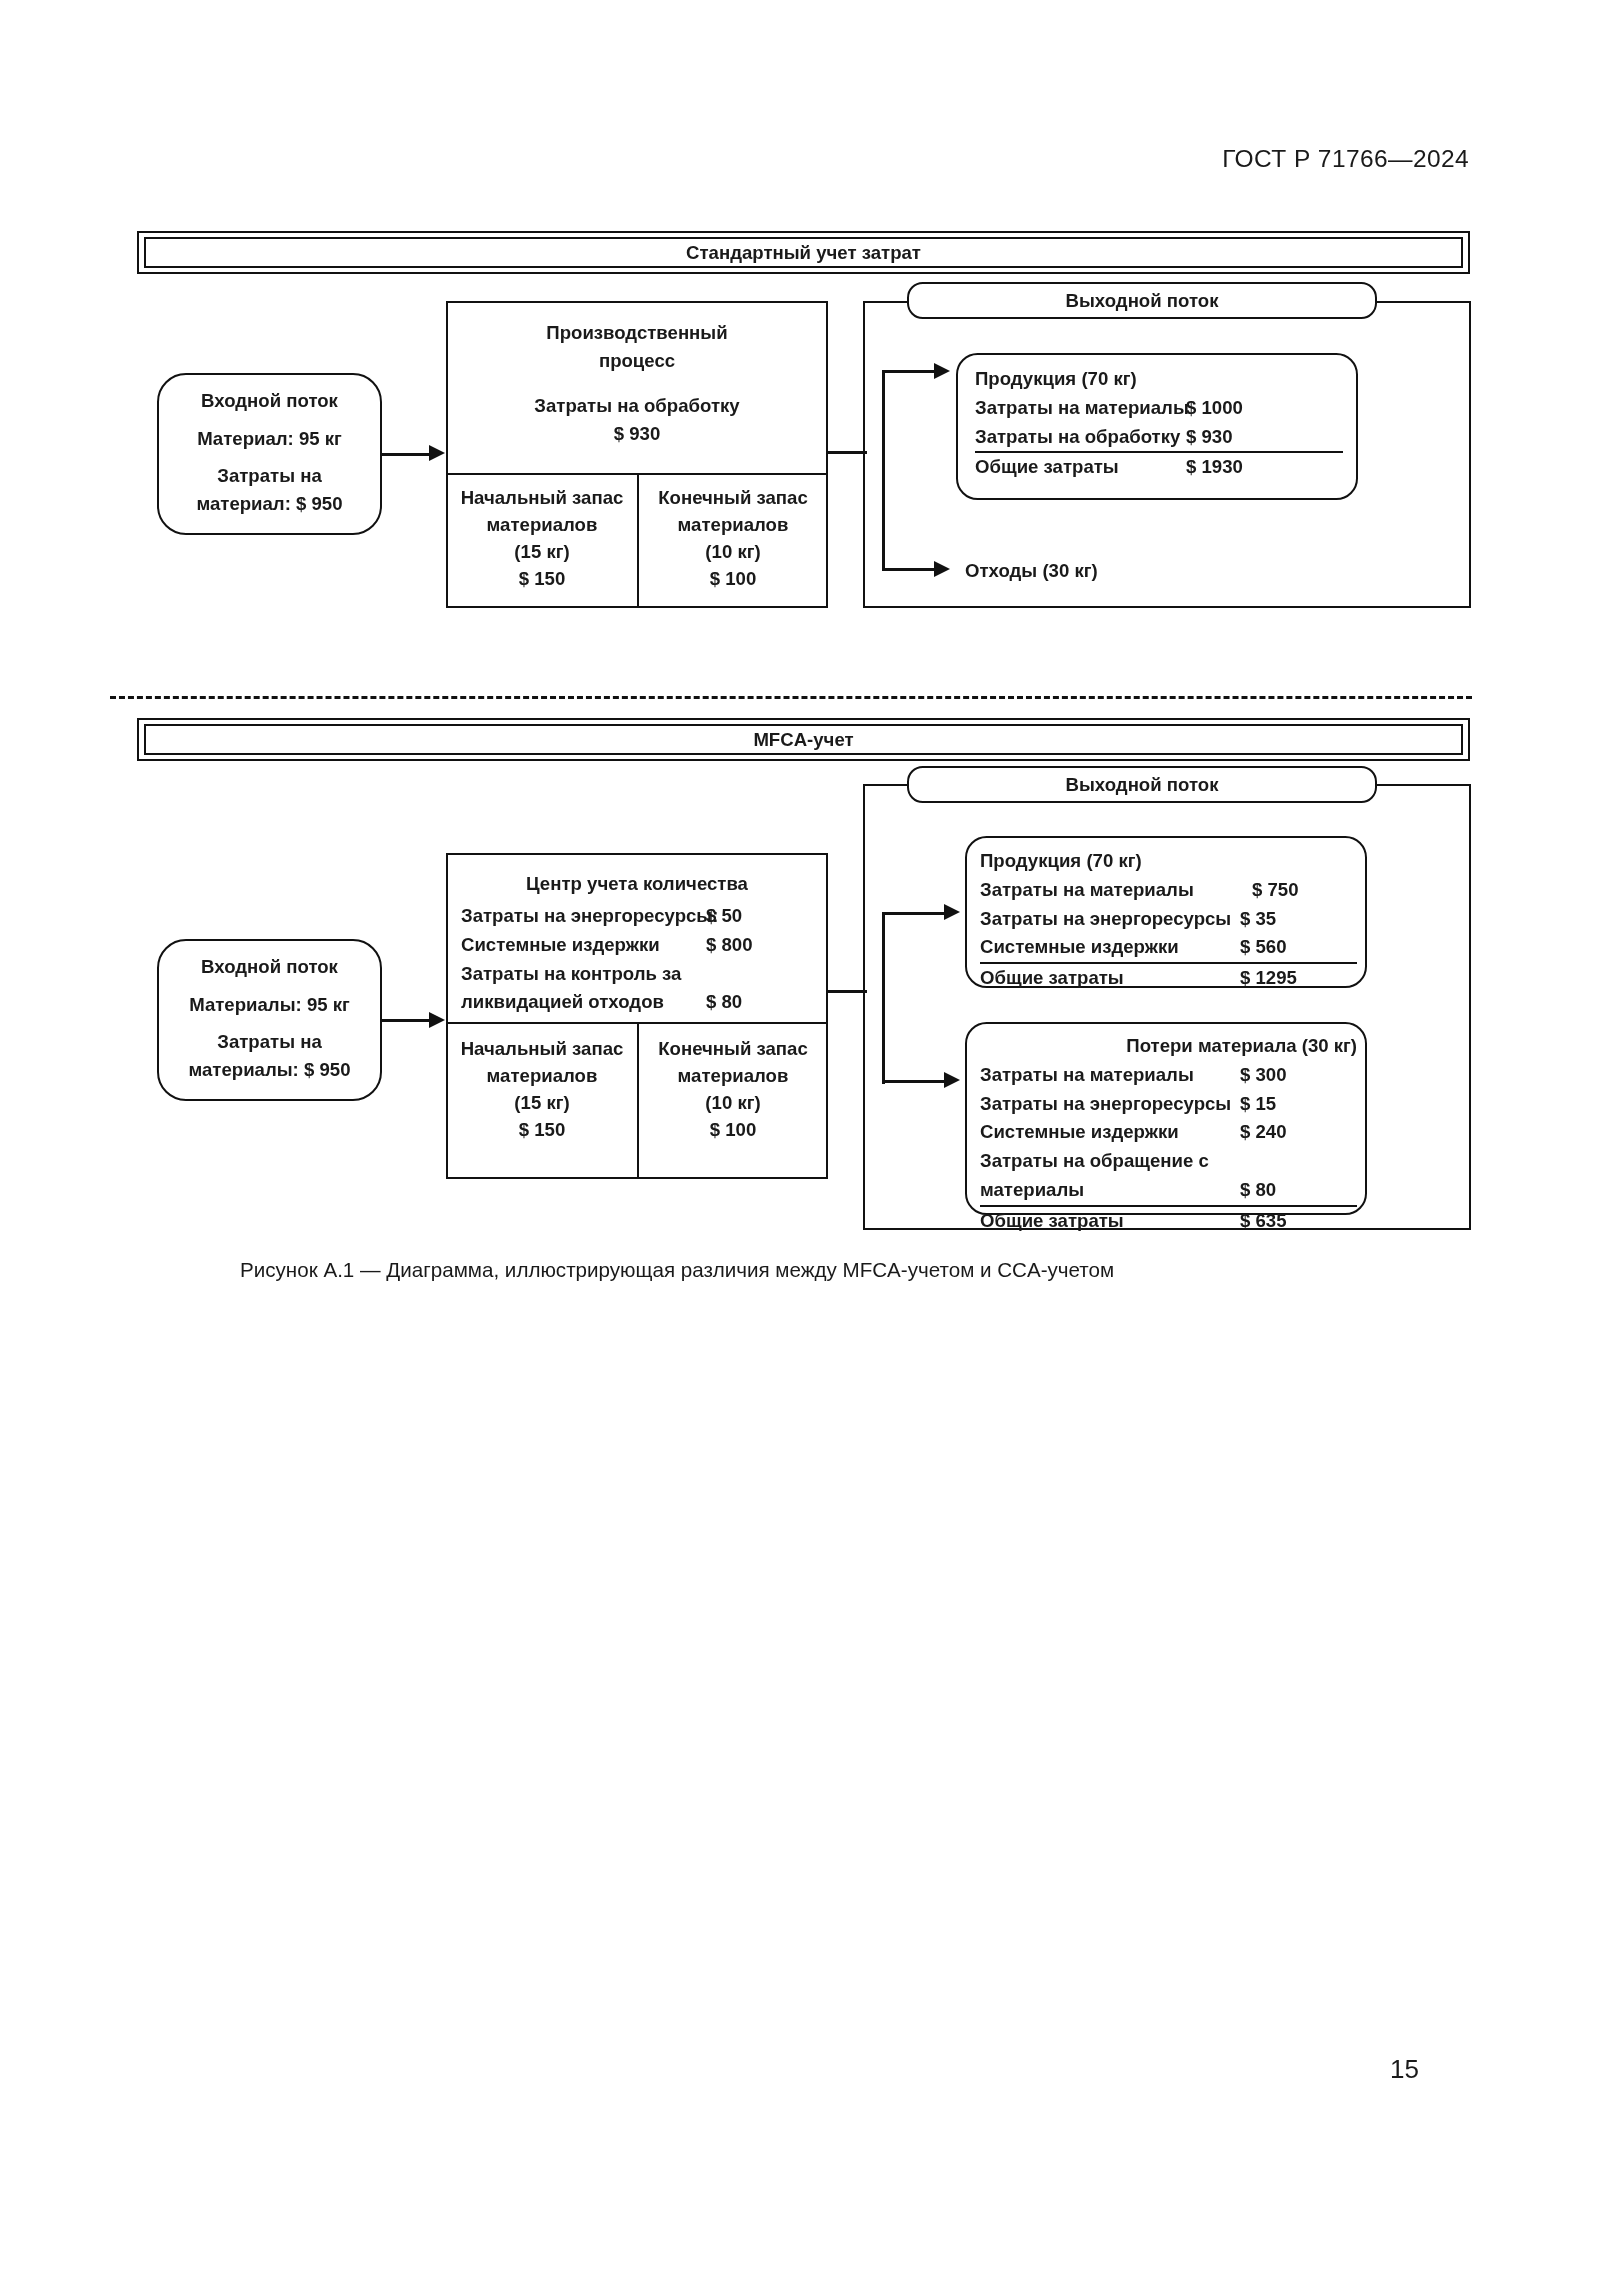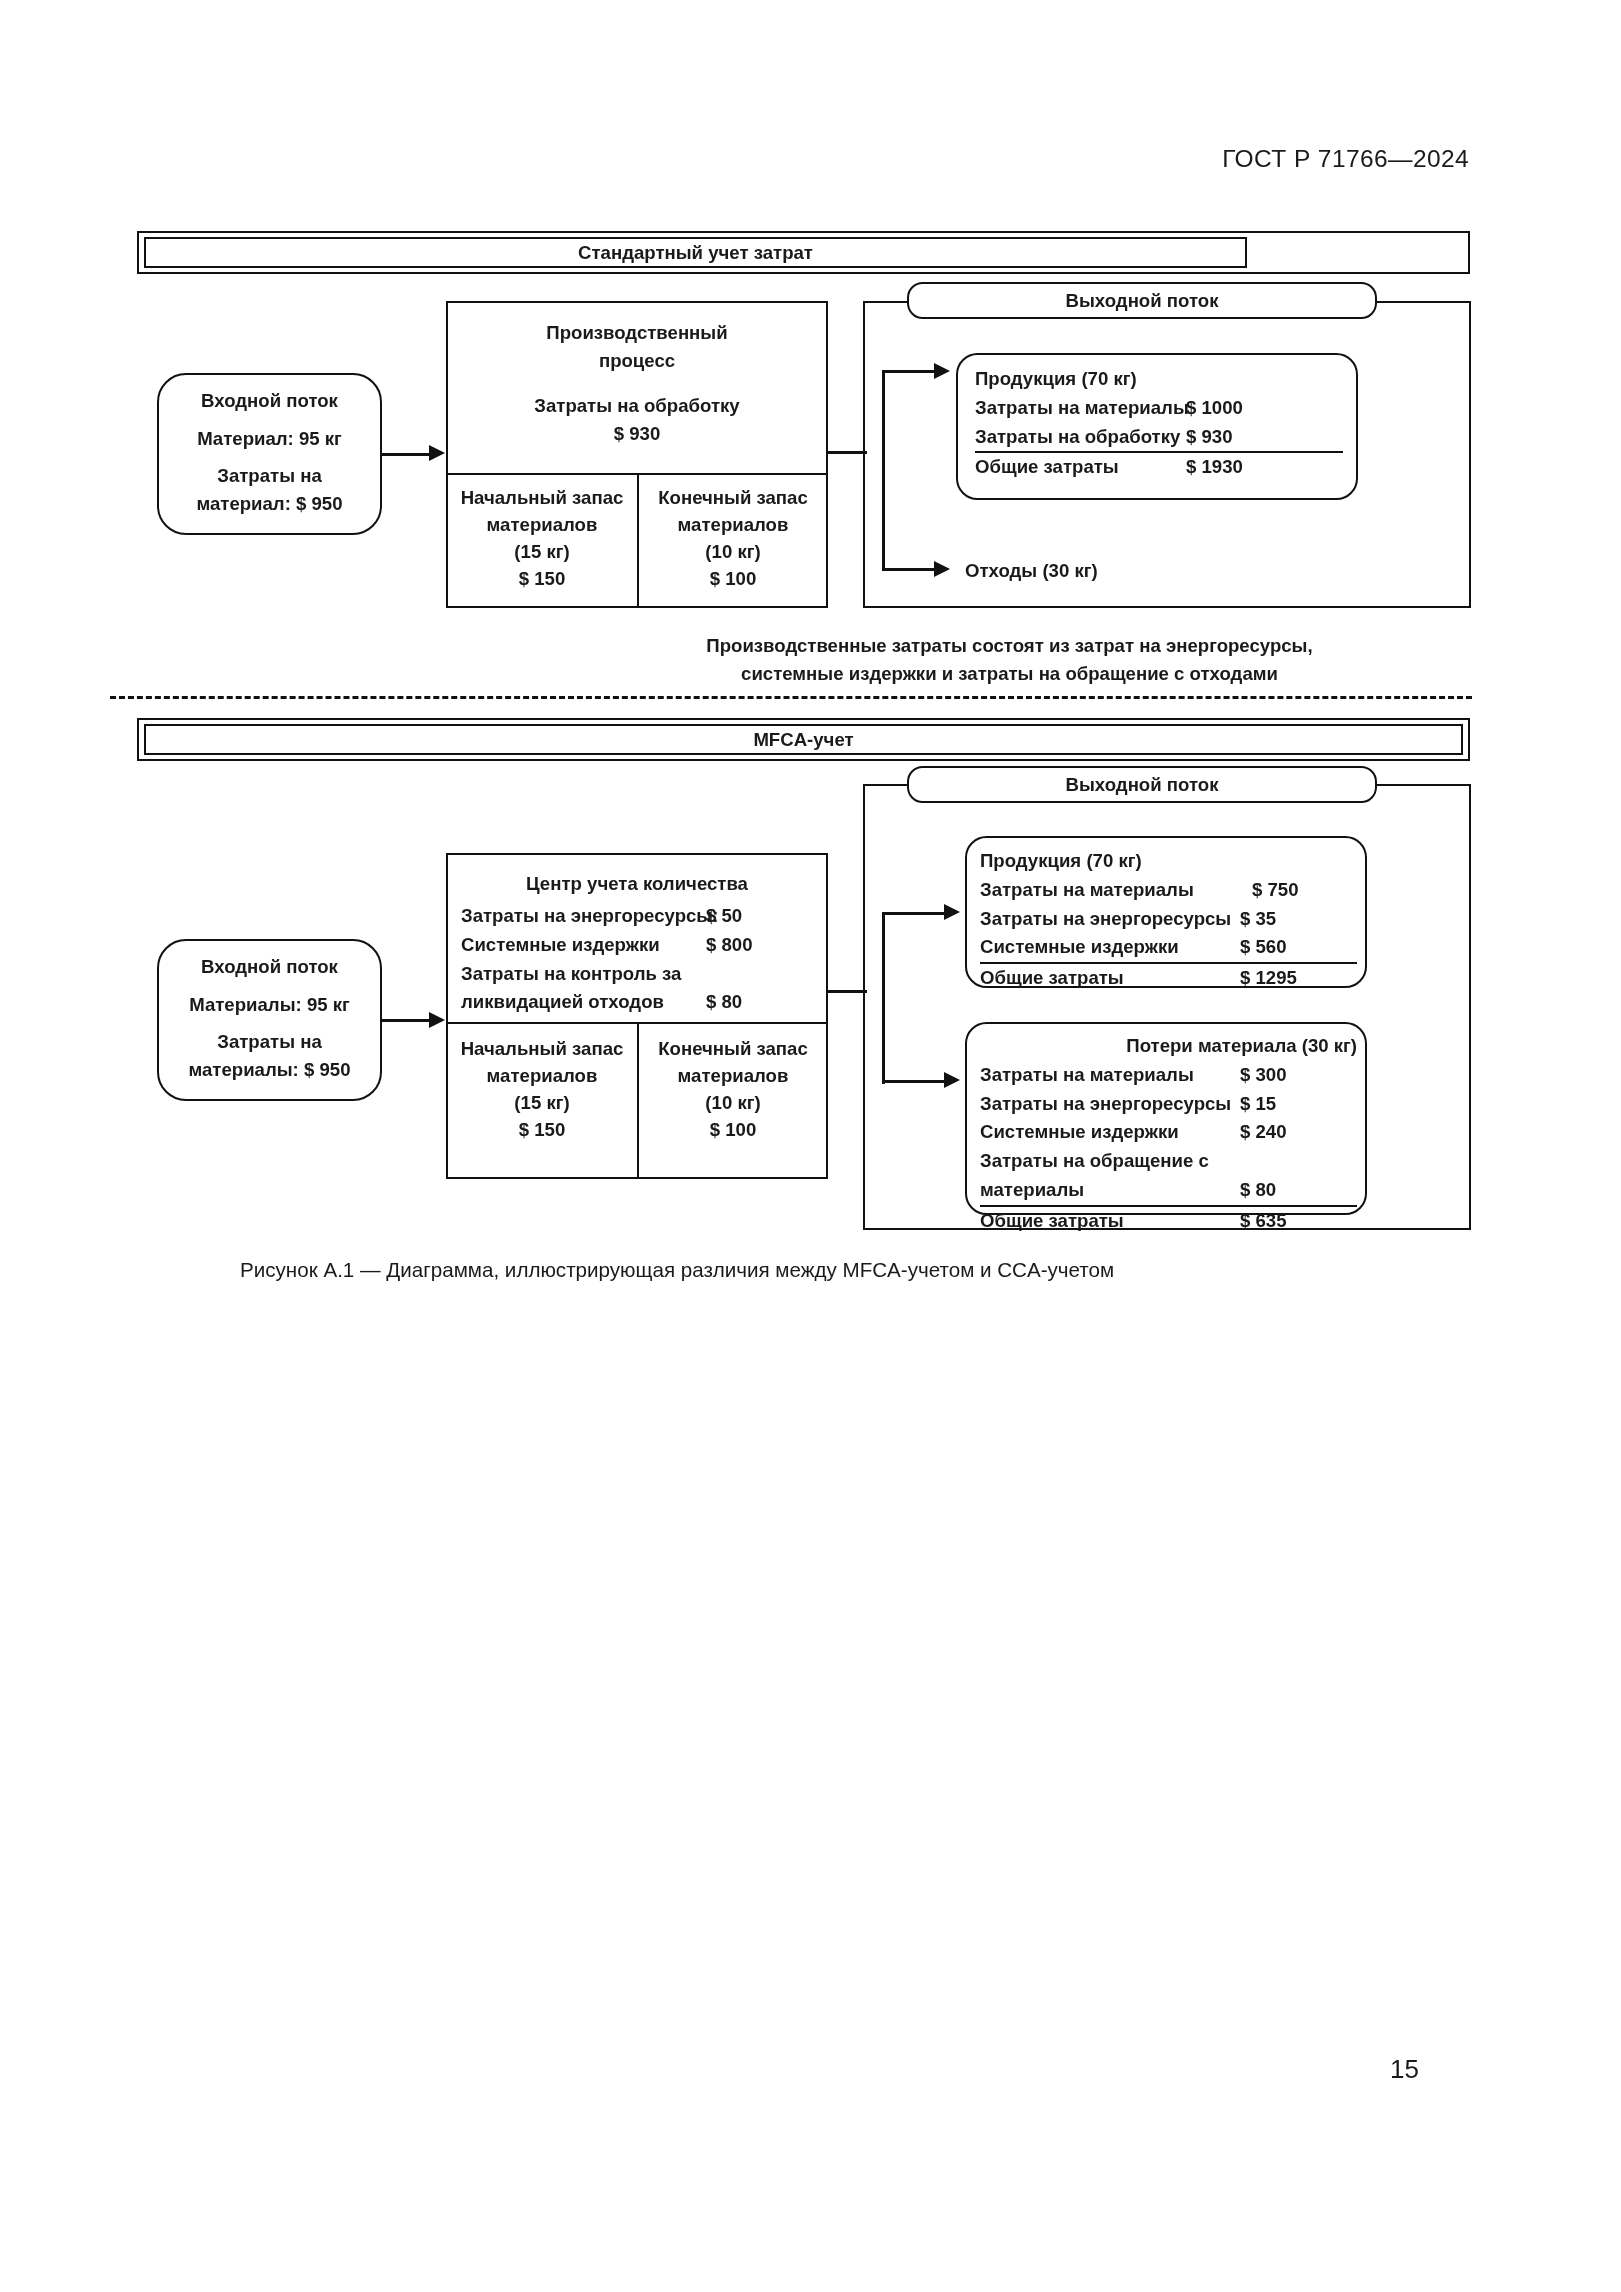--- a/index.html
+++ b/index.html
@@ -105,21 +105,21 @@
   .inv-title{ font-size:18.6px; font-weight:bold; line-height:1.45; text-align:center; }
 </style>
 </head>
 <body>
 
 <div class="page">
 
   <div class="doc-header">ГОСТ Р 71766—2024</div>
 
   <div class="section-frame" style="left:137px; top:231px; width:1333px; height:43px;"></div>
-  <div class="section-banner" style="left:144px; top:237px; width:1103px; height:31px;">
+  <div class="section-banner" style="left:144px; top:237px; width:1319px; height:31px;">
     <span>Стандартный учет затрат</span>
   </div>
 
   <div class="rect-box" style="left:446px; top:301px; width:382px; height:307px;"></div>
 
   <div class="thin-h" style="left:446px; top:473px; width:382px;"></div>
   <div class="thin-v" style="left:637px; top:473px; height:134px;"></div>
 
   <div class="blk ctext" style="left:446px; top:319px; width:382px;">
     <div class="ln">Производственный</div>
@@ -183,24 +183,20 @@
 
   <div class="vline" style="left:882px; top:370px; height:201px;"></div>
   <div class="hline" style="left:882px; top:370px; width:54px;"></div>
   <div class="arrow-head" style="left:934px; top:363px;"></div>
   <div class="hline" style="left:882px; top:568px; width:54px;"></div>
   <div class="arrow-head" style="left:934px; top:561px;"></div>
   <div class="blk" style="left:965px; top:557px;">
     <div class="ln">Отходы (30 кг)</div>
   </div>
 
-  <div class="blk ctext" style="left:588px; top:632px; width:843px;">
-    <div class="ln">Производственные затраты состоят из затрат на энергоресурсы,</div>
-    <div class="ln">системные издержки и затраты на обращение с отходами</div>
-  </div>
 
   <div class="dashed-sep" style="left:110px; top:696px; width:1362px;"></div>
 
   <div class="section-frame" style="left:137px; top:718px; width:1333px; height:43px;"></div>
   <div class="section-banner" style="left:144px; top:724px; width:1319px; height:31px;">
     <span>MFCA-учет</span>
   </div>
 
   <div class="rect-box" style="left:446px; top:853px; width:382px; height:326px;"></div>
   <div class="thin-h" style="left:446px; top:1022px; width:382px;"></div>

